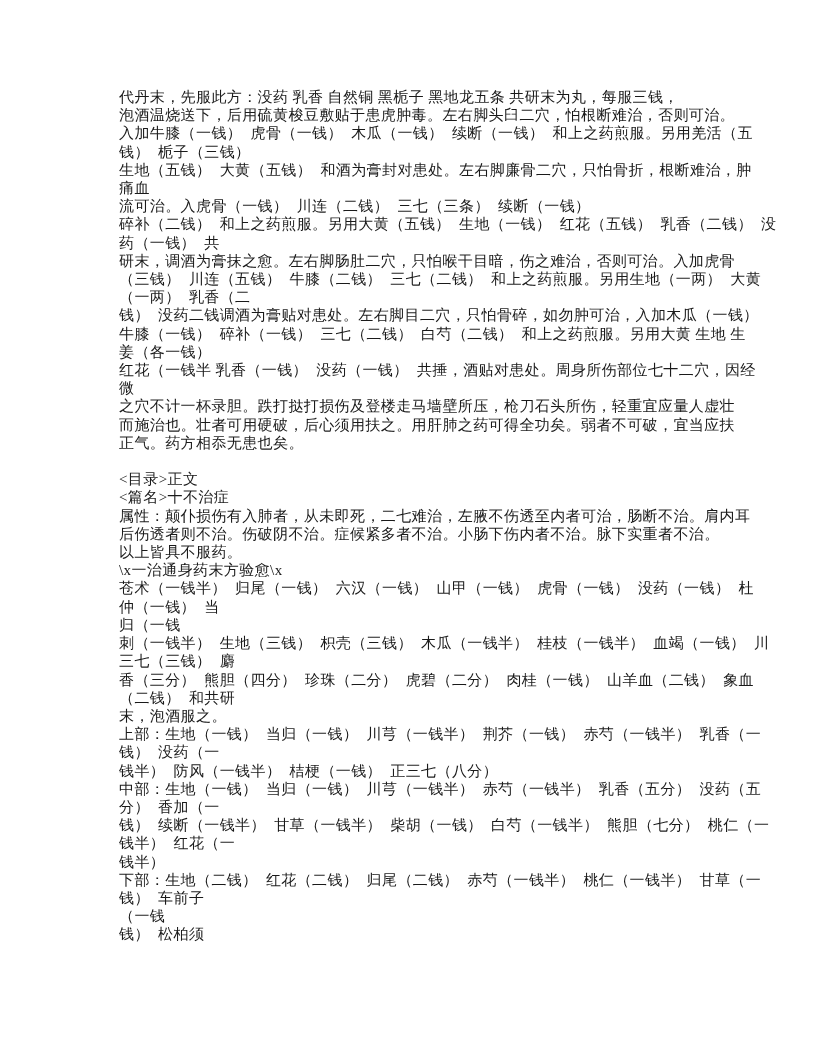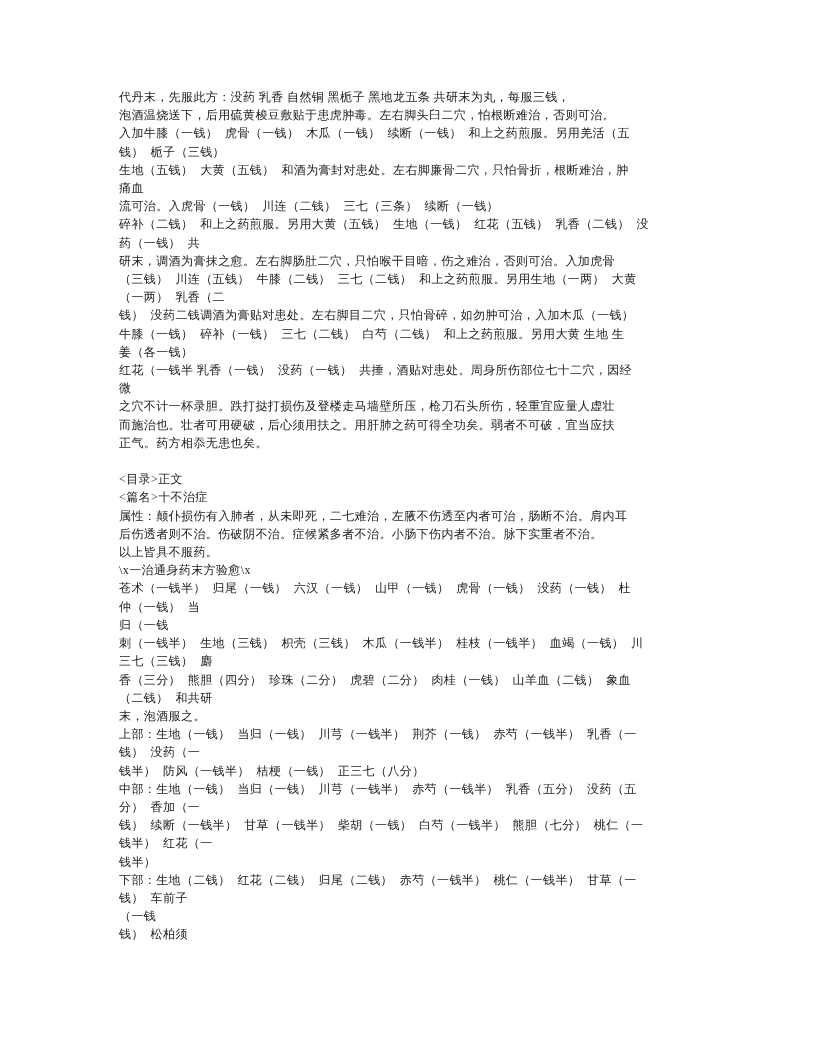--- a/index.html
+++ b/index.html
@@ -17,21 +17,21 @@
     font-family: "Liberation Serif", "DejaVu Serif", serif;
   }
   .text-block {
     position: absolute;
     left: 119px;
     top: 88px;
     margin: 0;
     width: 600px;
     color: #1a1a1a;
     font-family: inherit;
-    font-size: 12px;
+    font-size: 15px;
     line-height: 18.2px;
     letter-spacing: 0.4px;
     white-space: pre;
   }
 </style>
 </head>
 <body>
 
 <div class="page">
   <pre class="text-block">代丹末，先服此方：没药 乳香 自然铜 黑栀子 黑地龙五条 共研末为丸，每服三钱，

